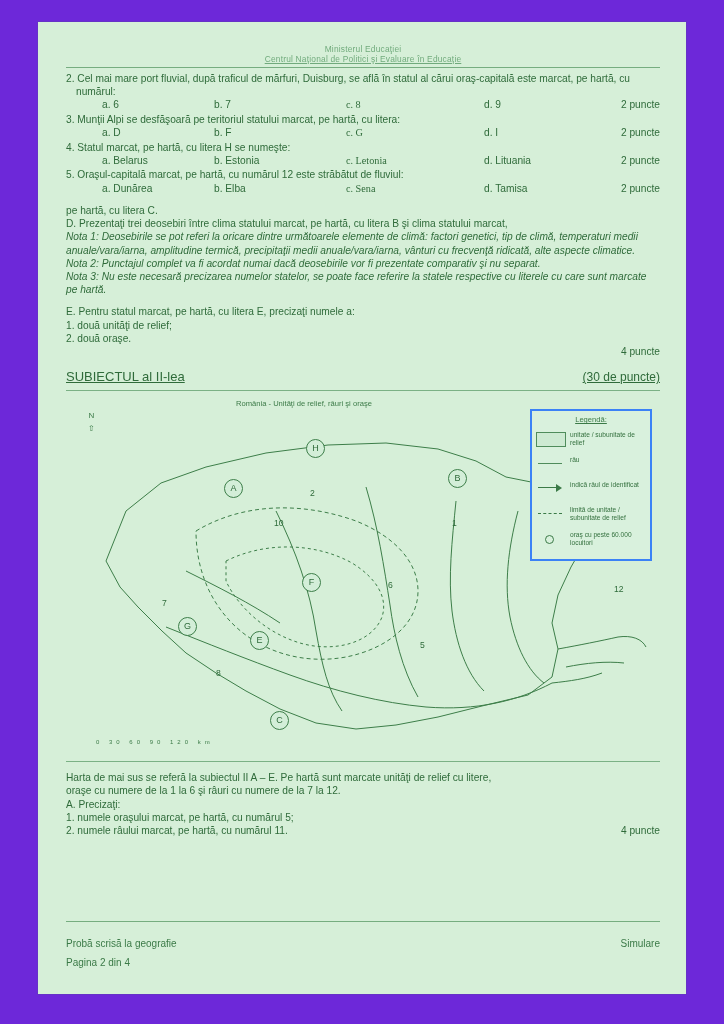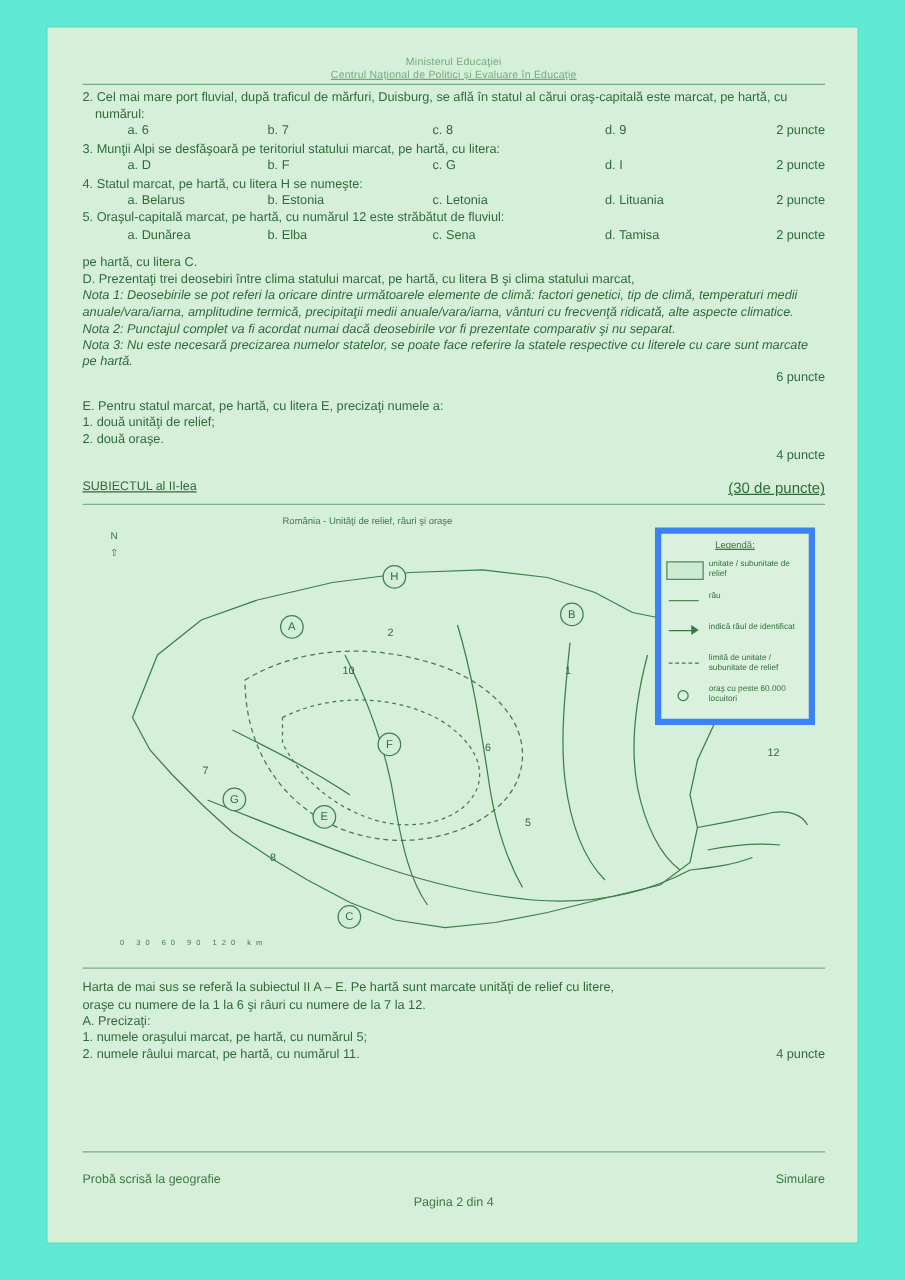--- a/index.html
+++ b/index.html
@@ -7,21 +7,21 @@
     padding: 0;
     background: #d9f0d9;
   }
   body {
     font-family: "Liberation Sans", sans-serif;
   }
   .page {
     position: relative;
     width: 724px;
     height: 1024px;
-    background: #5eead4;
+    background: #6d28d9;
     overflow: hidden;
   }
   .sheet {
     position: absolute;
     left: 38px;
     top: 22px;
     width: 648px;
     height: 972px;
     background: #d6efd8;
     box-shadow: 0 0 0 1px rgba(60,120,70,0.12);
@@ -62,21 +62,21 @@
     position: relative;
     height: 13.5px;
     margin-left: 18px;
   }
   .opts span {
     position: absolute;
     white-space: nowrap;
   }
   .o1 { left: 18px; }
   .o2 { left: 130px; }
-  .o3 { left: 262px; }
+  .o3 { left: 262px; font-family: Liberation Serif, serif; }
   .o4 { left: 400px; }
   .pts {
     position: absolute;
     right: 0;
     white-space: nowrap;
   }
   .blk {
     margin-top: 9px;
   }
   .ital {
@@ -85,21 +85,21 @@
   .right {
     text-align: right;
   }
   .sub-title {
     margin-top: 12px;
     position: relative;
     height: 16px;
   }
   .sub-title .u {
     text-decoration: underline;
-    font-size: 10px;
+    font-size: 13px;
     text-align: center;
   }
   .sub-title .r {
     position: absolute;
     right: 0;
     top: 1px;
     text-decoration: underline;
     font-size: 12px;
     text-align: center;
   }
@@ -107,33 +107,33 @@
   .mapwrap {
     position: relative;
     margin-top: 4px;
     width: 594px;
     height: 370px;
     border-top: 1px solid #7bb185;
     border-bottom: 1px solid #7bb185;
   }
   .maptitle {
     position: absolute;
-    left: 160px;
+    left: 170px;
     top: 6px;
     font-size: 7.6px;
     color: #3b7a47;
     white-space: nowrap;
   }
   .legendbox {
     position: absolute;
     right: 8px;
     top: 18px;
     width: 118px;
     height: 148px;
-    border: 5px solid #3b82f6;
+    border: 2px solid #3b82f6;
     background: #d9f1dd;
   }
   .legendbox .lt {
     text-align: center;
     font-size: 7.6px;
     color: #3b7a47;
     margin-top: 2px;
     text-decoration: underline;
   }
   .leg-item {
@@ -260,21 +260,20 @@
     bottom: 26px;
     width: 594px;
     color: #3b7a47;
     font-size: 10px;
     border-top: 1px solid #76ad80;
     padding-top: 16px;
   }
   .footer .l { float: left; }
   .footer .r { float: right; }
   .footer .c {
-    text-align: center;
     clear: both;
     padding-top: 8px;
   }
 </style>
 </head>
 <body>
 
 <div class="page">
   <div class="sheet">
     <div class="inner">
@@ -328,21 +327,20 @@
           <span class="pts">2 puncte</span>
         </div>
       </div>
 
       <div class="blk">
         <div>pe hartă, cu litera C.</div>
         <div>D. Prezentaţi trei deosebiri între clima statului marcat, pe hartă, cu litera B şi clima statului marcat,</div>
         <div class="ital">Nota 1: Deosebirile se pot referi la oricare dintre următoarele elemente de climă: factori genetici, tip de climă, temperaturi medii anuale/vara/iarna, amplitudine termică, precipitaţii medii anuale/vara/iarna, vânturi cu frecvenţă ridicată, alte aspecte climatice.</div>
         <div class="ital">Nota 2: Punctajul complet va fi acordat numai dacă deosebirile vor fi prezentate comparativ şi nu separat.</div>
         <div class="ital">Nota 3: Nu este necesară precizarea numelor statelor, se poate face referire la statele respective cu literele cu care sunt marcate pe hartă.</div>
-        <div class="right">6 puncte</div>
       </div>
 
       <div class="blk">
         <div>E. Pentru statul marcat, pe hartă, cu litera E, precizaţi numele a:</div>
         <div>1. două unităţi de relief;</div>
         <div>2. două oraşe.</div>
         <div class="right">4 puncte</div>
       </div>
 
       <div class="sub-title">

